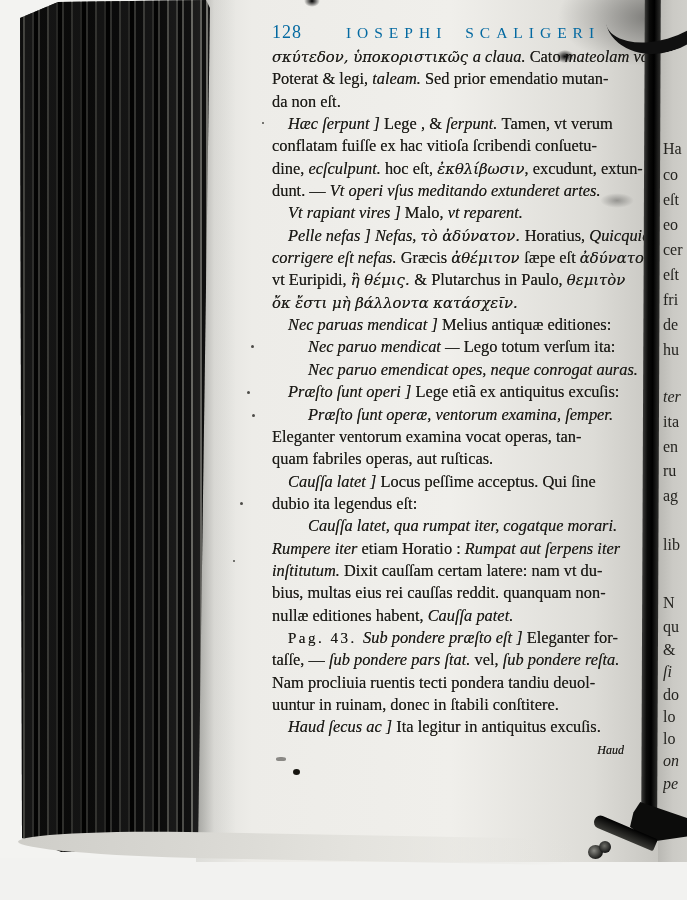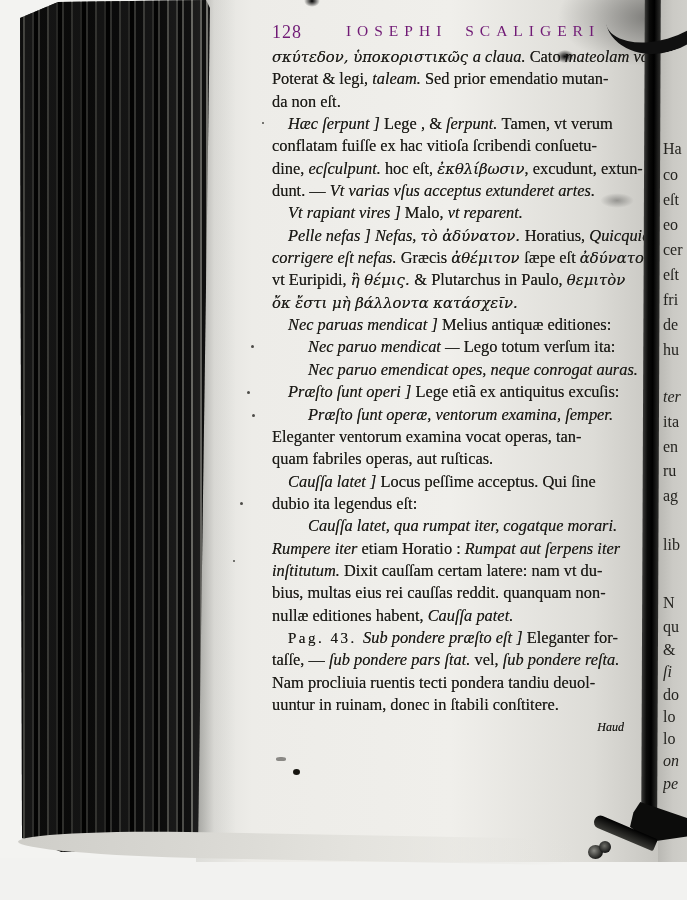--- a/index.html
+++ b/index.html
@@ -80,21 +80,21 @@
     background:radial-gradient(circle at 40% 40%,#8a8a84,#1a1a18 70%);
   }
   .clasp-tip-b{
     position:absolute;left:599px;top:841px;width:12px;height:12px;z-index:9;border-radius:50%;
     background:radial-gradient(circle at 45% 40%,#6e6e68,#111 75%);
   }
 
   
   .header{
     position:absolute;left:272px;top:22px;width:372px;z-index:2;
-    display:flex;align-items:flex-start;color:#701a75;
+    display:flex;align-items:center;color:#0369a1;
   }
   .page-number{font-size:18px;letter-spacing:1px;}
   .running-header{flex:1;text-align:center;font-size:15.5px;letter-spacing:6px;word-spacing:8px;}
 
   
   .text-block{
     position:absolute;left:272px;top:46px;width:374px;z-index:2;color:#1c1b17;
   }
   .line{
     white-space:nowrap;height:22.35px;line-height:22.35px;font-size:16.4px;
@@ -139,21 +139,21 @@
     <span class="running-header">IOSEPHI SCALIGERI</span>
   </div>
 
   <div class="text-block" id="text-block">
       <div class="line"><span class="seg-g">σκύτεδον, ὑποκοριστικῶς </span><span class="seg-i">a claua. </span><span class="seg-r">Cato </span><span class="seg-i">mateolam vocat.</span></div>
       <div class="line"><span class="seg-r">Poterat &amp; legi, </span><span class="seg-i">taleam. </span><span class="seg-r">Sed prior emendatio mutan-</span></div>
       <div class="line"><span class="seg-r">da non eſt.</span></div>
       <div class="line ind1"><span class="seg-i">Hæc ſerpunt ] </span><span class="seg-r">Lege , &amp; </span><span class="seg-i">ſerpunt. </span><span class="seg-r">Tamen, vt verum</span></div>
       <div class="line"><span class="seg-r">conflatam fuiſſe ex hac vitioſa ſcribendi conſuetu-</span></div>
       <div class="line"><span class="seg-r">dine, </span><span class="seg-i">ecſculpunt. </span><span class="seg-r">hoc eſt, </span><span class="seg-g">ἐκθλίβωσιν</span><span class="seg-r">, excudunt, extun-</span></div>
-      <div class="line"><span class="seg-r">dunt.  — </span><span class="seg-i">Vt varias vſus acceptus extunderet artes.</span></div>
+      <div class="line"><span class="seg-r">dunt.  — </span><span class="seg-i">Vt operi vſus meditando extunderet artes.</span></div>
       <div class="line ind1"><span class="seg-i">Vt rapiant vires ] </span><span class="seg-r">Malo, </span><span class="seg-i">vt reparent.</span></div>
       <div class="line ind1"><span class="seg-i">Pelle nefas ] Nefas, </span><span class="seg-g">τὸ ἀδύνατον. </span><span class="seg-r">Horatius, </span><span class="seg-i">Quicquid</span></div>
       <div class="line"><span class="seg-i">corrigere eſt nefas. </span><span class="seg-r">Græcis </span><span class="seg-g">ἀθέμιτον </span><span class="seg-r">ſæpe eſt </span><span class="seg-g">ἀδύνατον,</span></div>
       <div class="line"><span class="seg-r">vt Euripidi, </span><span class="seg-g">ἢ θέμις. </span><span class="seg-r">&amp; Plutarchus in Paulo, </span><span class="seg-g">θεμιτὸν</span></div>
       <div class="line"><span class="seg-g">ὄκ ἔστι μὴ βάλλοντα κατάσχεῖν.</span></div>
       <div class="line ind1"><span class="seg-i">Nec paruas mendicat ] </span><span class="seg-r">Melius antiquæ editiones:</span></div>
       <div class="line ind2"><span class="seg-i">Nec paruo mendicat —  </span><span class="seg-r">Lego totum verſum ita:</span></div>
       <div class="line ind2"><span class="seg-i">Nec paruo emendicat opes, neque conrogat auras.</span></div>
       <div class="line ind1"><span class="seg-i">Præſto ſunt operi ] </span><span class="seg-r">Lege etiã ex antiquitus excuſis:</span></div>
       <div class="line ind2"><span class="seg-i">Præſto ſunt operæ, ventorum examina, ſemper.</span></div>
@@ -163,20 +163,21 @@
       <div class="line"><span class="seg-r">dubio ita legendus eſt:</span></div>
       <div class="line ind2"><span class="seg-i">Cauſſa latet, qua rumpat iter, cogatque morari.</span></div>
       <div class="line"><span class="seg-i">Rumpere iter </span><span class="seg-r">etiam Horatio : </span><span class="seg-i">Rumpat aut ſerpens iter</span></div>
       <div class="line"><span class="seg-i">inſtitutum. </span><span class="seg-r">Dixit cauſſam certam latere: nam vt du-</span></div>
       <div class="line"><span class="seg-r">bius, multas eius rei cauſſas reddit. quanquam non-</span></div>
       <div class="line"><span class="seg-r">nullæ editiones habent, </span><span class="seg-i">Cauſſa patet.</span></div>
       <div class="line ind1"><span class="seg-sc">Pag. 43. </span><span class="seg-i">Sub pondere præſto eſt ] </span><span class="seg-r">Eleganter for-</span></div>
       <div class="line"><span class="seg-r">taſſe,  — </span><span class="seg-i">ſub pondere pars ſtat. </span><span class="seg-r">vel, </span><span class="seg-i">ſub pondere reſta.</span></div>
       <div class="line"><span class="seg-r">Nam procliuia ruentis tecti pondera tandiu deuol-</span></div>
       <div class="line"><span class="seg-r">uuntur in ruinam, donec in ſtabili conſtitere.</span></div>
+      <div class="line ind1"><span class="seg-i">Haud ſecus ac ] </span><span class="seg-r">Ita legitur in antiquitus excuſis.</span></div>
       <div class="line catchword"><span class="seg-i">Haud</span></div>
     </div>
 
   <div class="facing-page" id="facing-page">
       <div class="frag" style="top: 140px;">Ha</div>
       <div class="frag" style="top: 166px;">co</div>
       <div class="frag" style="top: 191px;">eſt</div>
       <div class="frag" style="top: 216px;">eo</div>
       <div class="frag" style="top: 241px;">cer</div>
       <div class="frag" style="top: 266px;">eſt</div>

